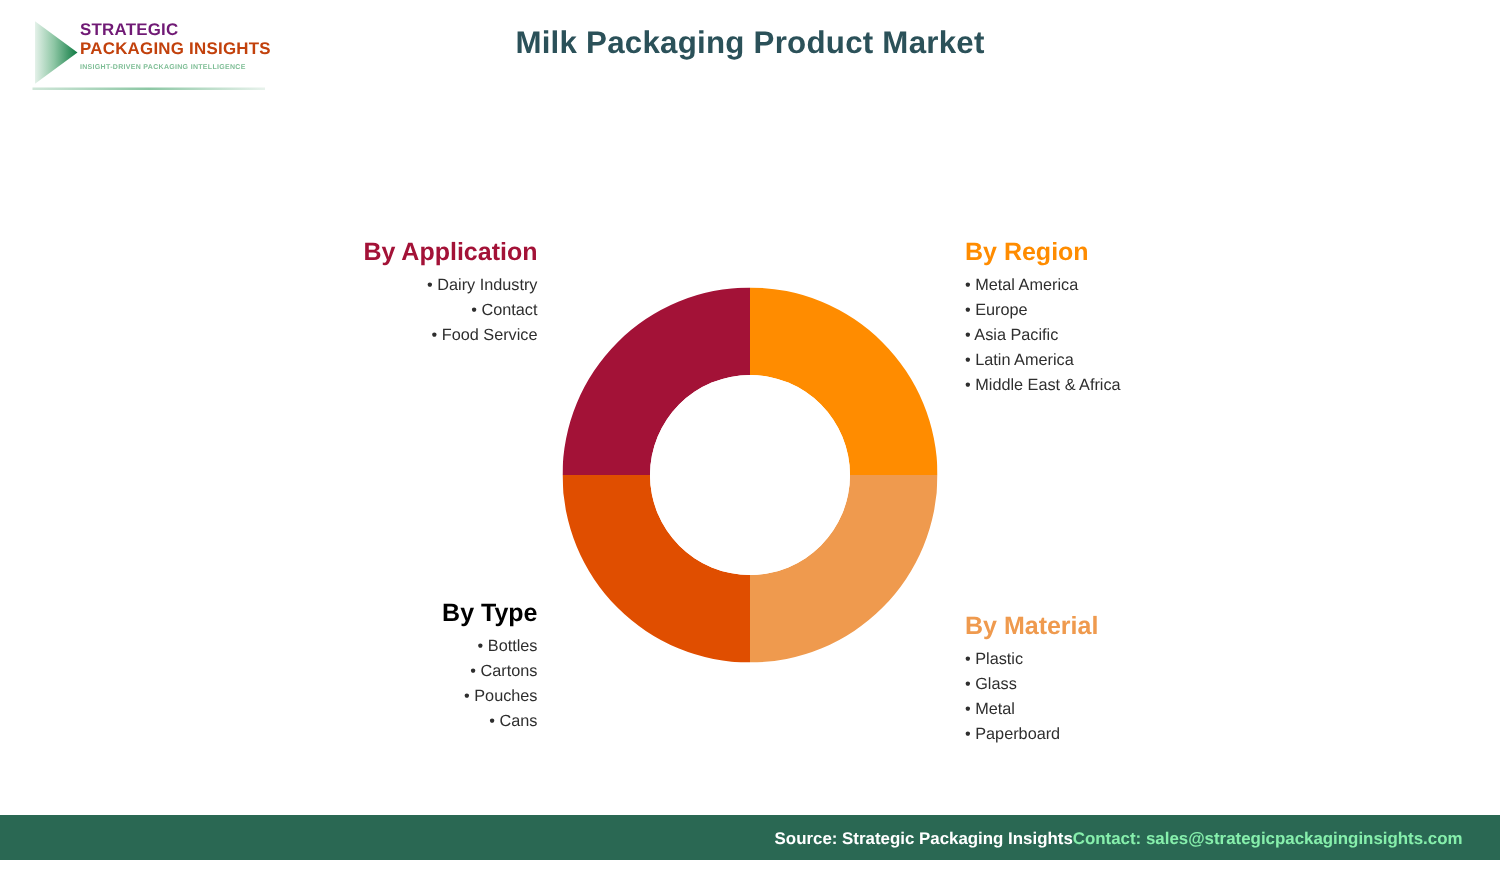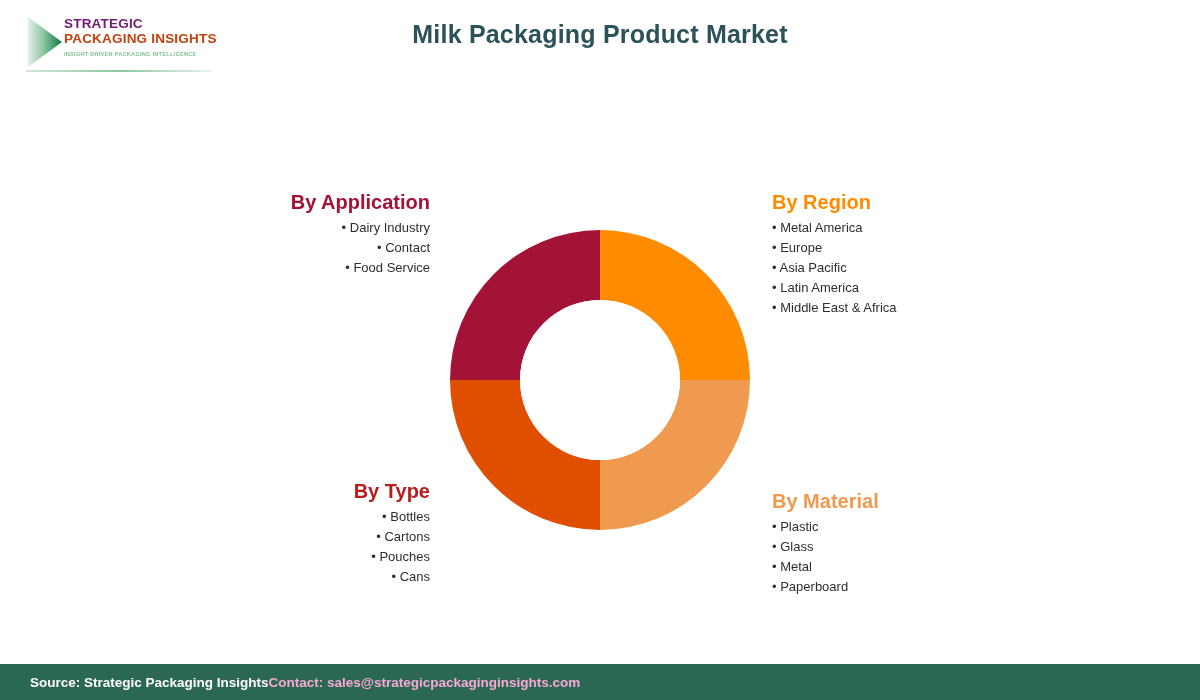--- a/index.html
+++ b/index.html
@@ -120,27 +120,27 @@
 
   #block-application { left: 230px;  top: 192px; width: 200px; }
   #block-region      { left: 772px;  top: 192px; width: 240px; }
   #block-type        { left: 245px;  top: 481px; width: 185px; }
   #block-material    { left: 772px;  top: 491px; width: 240px; }
 
   
   #footer {
     position: absolute;
     left: 0;
-    bottom: 0;
+    bottom: 12px;
     width: 1200px;
     height: 36px;
     background: #2A6853;
     display: flex;
     align-items: center;
-    justify-content: flex-start;
+    justify-content: flex-end;
   }
   .footer-text {
     font-size: 13.5px;
     font-weight: bold;
     color: #ffffff;
     white-space: nowrap;
   }
   #footer-left  { margin-left: 30px; }
   #footer-right { margin-right: 30px; }
 </style>
@@ -201,37 +201,37 @@
     <ul class="seg-list">
       <li><span class="bullet">•</span> <span>Metal America</span></li>
       <li><span class="bullet">•</span> <span>Europe</span></li>
       <li><span class="bullet">•</span> <span>Asia Pacific</span></li>
       <li><span class="bullet">•</span> <span>Latin America</span></li>
       <li><span class="bullet">•</span> <span>Middle East &amp; Africa</span></li>
     </ul>
   </div>
 
   <div class="seg-block align-right" id="block-type">
-    <div class="seg-title" style="color: #b91c1c;">By Type</div>
+    <div class="seg-title" style="color: #000000;">By Type</div>
     <ul class="seg-list">
       <li><span class="bullet">•</span> <span>Bottles</span></li>
       <li><span class="bullet">•</span> <span>Cartons</span></li>
       <li><span class="bullet">•</span> <span>Pouches</span></li>
       <li><span class="bullet">•</span> <span>Cans</span></li>
     </ul>
   </div>
 
   <div class="seg-block align-left" id="block-material">
     <div class="seg-title" style="color: rgb(239, 154, 78);">By Material</div>
     <ul class="seg-list">
       <li><span class="bullet">•</span> <span>Plastic</span></li>
       <li><span class="bullet">•</span> <span>Glass</span></li>
       <li><span class="bullet">•</span> <span>Metal</span></li>
       <li><span class="bullet">•</span> <span>Paperboard</span></li>
     </ul>
   </div>
 
   <div id="footer" style="background: rgb(42, 104, 83);">
     <div class="footer-text" id="footer-left" style="color: rgb(255, 255, 255);">Source: Strategic Packaging Insights</div>
-    <div class="footer-text" id="footer-right" style="color: #f9a8d4;">Contact: sales@strategicpackaginginsights.com</div>
+    <div class="footer-text" id="footer-right" style="color: #86efac;">Contact: sales@strategicpackaginginsights.com</div>
   </div>
 
 </div>
 
 </body></html>

